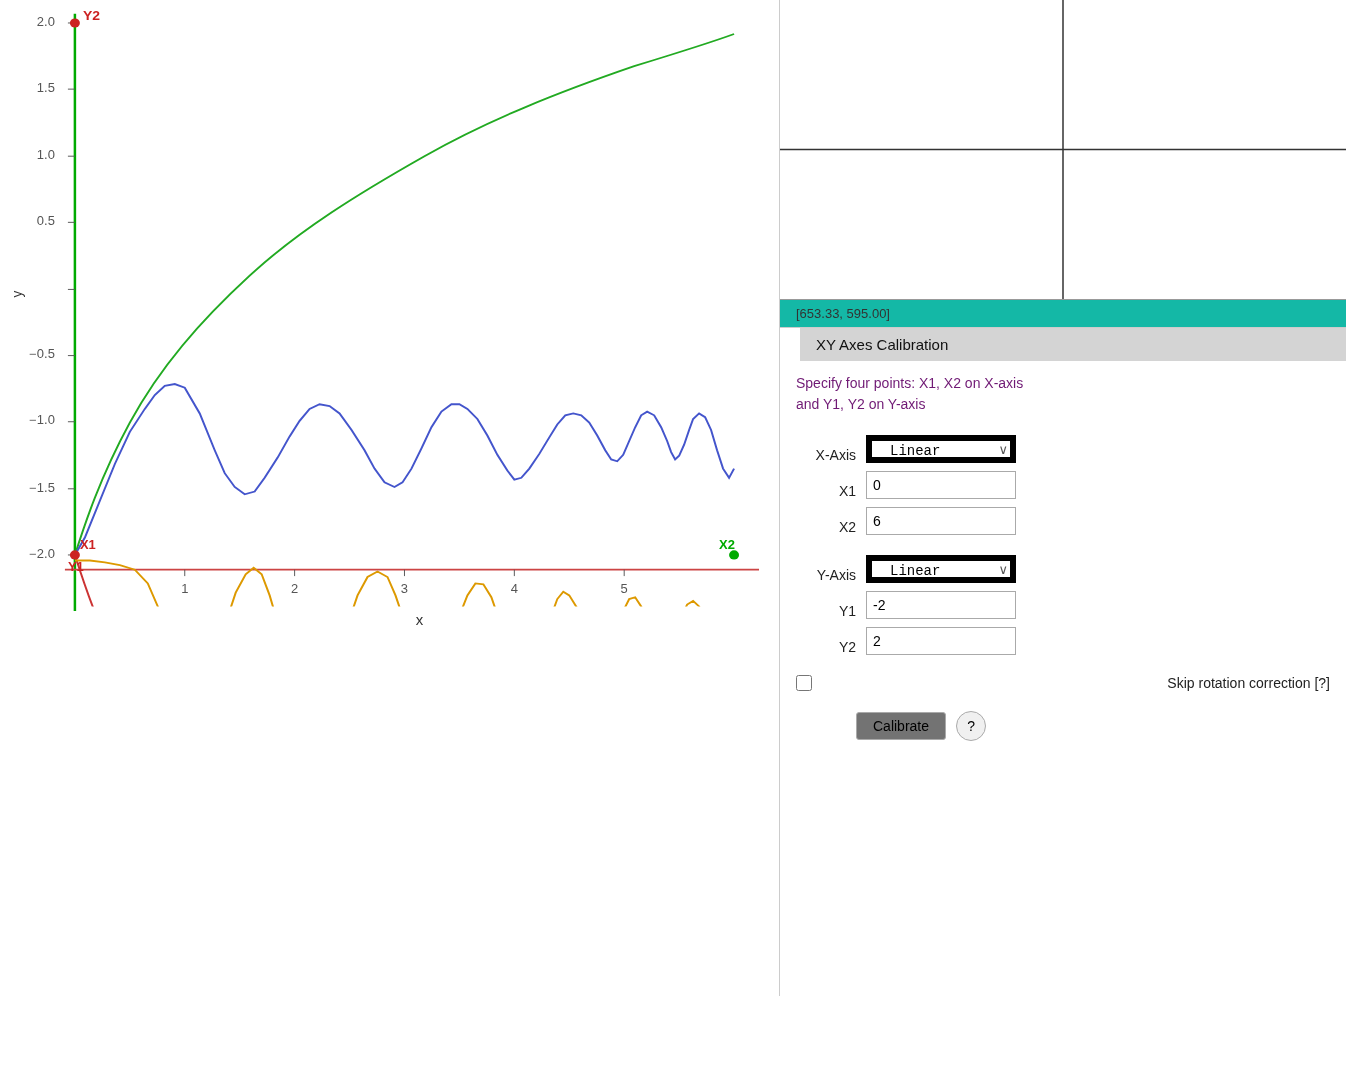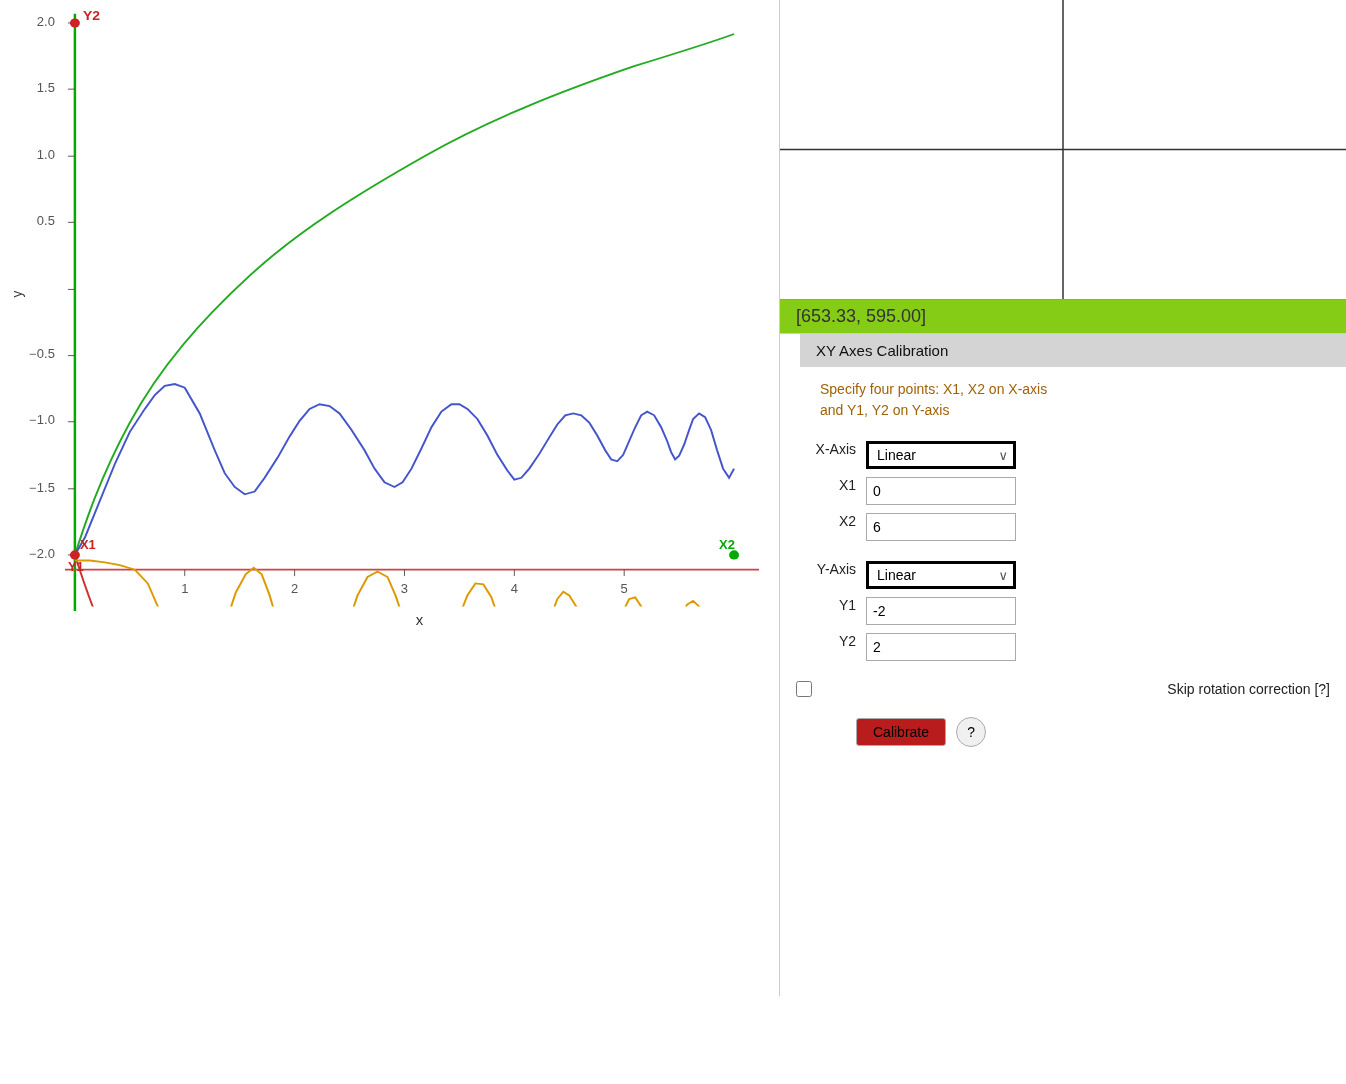--- a/index.html
+++ b/index.html
@@ -48,24 +48,24 @@
     }
 
     #cursor-area svg {
       width: 100%;
       height: 100%;
     }
 
     
     #coords-display {
       padding: 6px 16px;
-      font-size: 18px;
+      font-size: 13px;
       color: #333;
       border-bottom: 1px solid #ccc;
-      background: #84cc16;
+      background: #14b8a6;
     }
 
     
     #calibration-panel {
       flex: 1;
       padding: 0;
       display: flex;
       flex-direction: column;
     }
 
@@ -78,33 +78,32 @@
       margin-left: 20px;
     }
 
     #calibration-body {
       padding: 12px 16px;
       flex: 1;
     }
 
     #calibration-description {
       font-size: 14px;
-      color: #a16207;
+      color: #701a75;
       margin-bottom: 20px;
       line-height: 1.5;
-      margin-left: 24px;
     }
 
     .axis-section {
       margin-bottom: 20px;
     }
 
     .field-row {
       display: flex;
-      align-items: flex-start;
+      align-items: flex-end;
       margin-bottom: 8px;
     }
 
     .field-label {
       width: 60px;
       text-align: right;
       margin-right: 10px;
       font-size: 14px;
       color: #222;
     }
@@ -114,28 +113,29 @@
       height: 28px;
       border: 1px solid #aaa;
       padding: 3px 6px;
       font-size: 14px;
       background: #fff;
     }
 
     .field-select {
       width: 150px;
       height: 28px;
-      border: 3px solid #000000;
-      padding: 2px 8px;
+      border: 6px solid #000000;
+      padding: 2px 18px;
       font-size: 14px;
       background: #fff;
       appearance: none;
       -webkit-appearance: none;
       cursor: pointer;
       position: relative;
+      font-family: Liberation Mono, monospace;
     }
 
     .select-wrapper {
       position: relative;
       display: inline-block;
       width: 150px;
     }
 
     .select-wrapper::after {
       content: '∨';
@@ -172,21 +172,21 @@
     .button-row {
       display: flex;
       align-items: center;
       gap: 10px;
       padding: 0 0 20px 60px;
     }
 
     .btn-calibrate {
       padding: 5px 16px;
       font-size: 14px;
-      background: #b91c1c;
+      background: #737373;
       border: 1px solid #aaa;
       cursor: pointer;
       border-radius: 3px;
     }
 
     .btn-help {
       width: 30px;
       height: 30px;
       border-radius: 50%;
       border: 1px solid #aaa;

